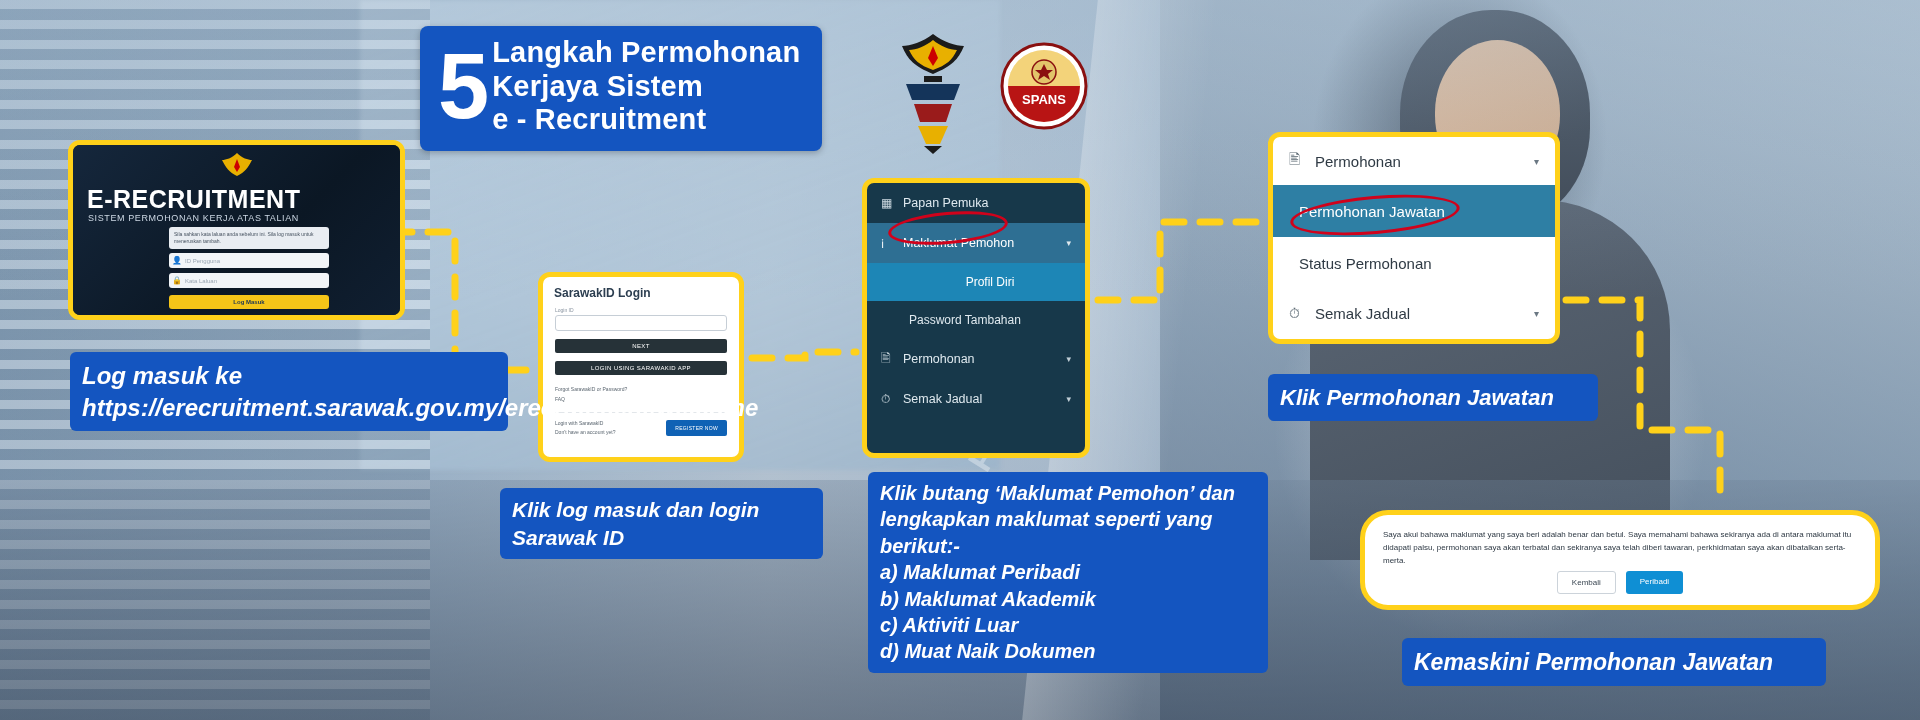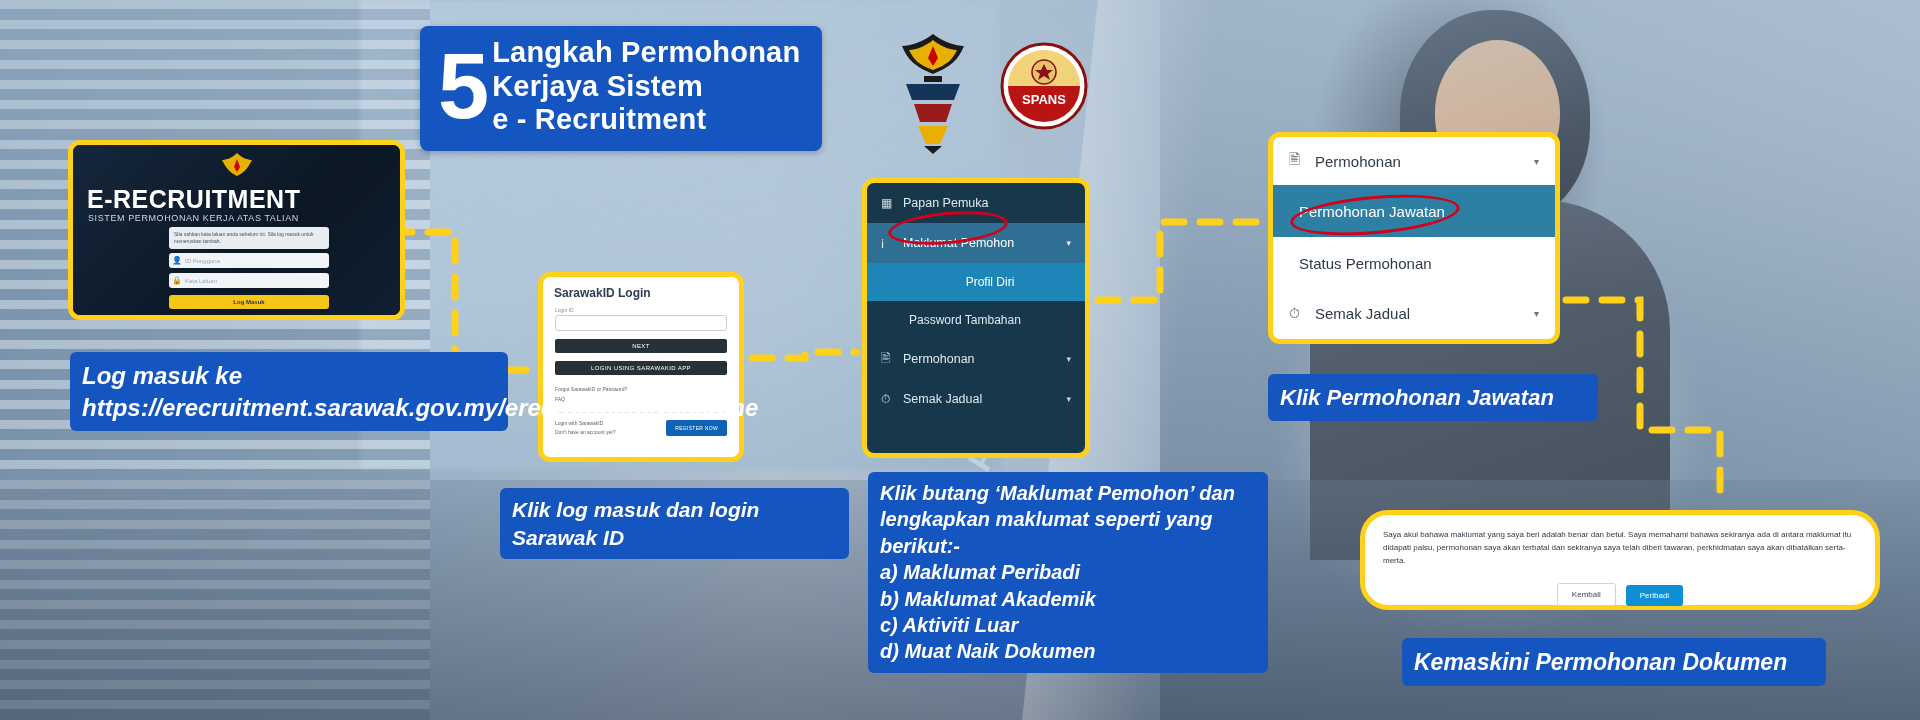--- a/index.html
+++ b/index.html
@@ -133,28 +133,28 @@
   .l-sub.on { background:#2e7fa4; color:#fff; padding-left:26px; }
 
   
   .ellipse { position:absolute; border:3px solid #d0021b; border-radius:50%; z-index:8; }
   .e1 { left:888px; top:212px; width:120px; height:32px; transform:rotate(-5deg); }
   .e2 { left:1290px; top:196px; width:170px; height:38px; transform:rotate(-5deg); }
 
   
   .s5 { left:1360px; top:510px; width:520px; height:100px; background:#ffffff;border-radius:28px; }
   .s5-txt { font-size:8px; color:#2d3843; line-height:1.6; padding:14px 18px 0 18px; }
-  .s5-btns { display:flex; justify-content:center; gap:10px; margin-top:16px;align-items:flex-end; }
+  .s5-btns { display:flex; justify-content:center; gap:10px; margin-top:4px; }
   .s5-b1 { border:1px solid #ccd3da; color:#3a4652; font-size:8px; padding:6px 14px; border-radius:3px; background:#fff; }
   .s5-b2 { background:#0f8fd4; color:#fff; font-size:8px; padding:6px 14px; border-radius:3px; }
 
   
   .note { position:absolute; background:#1455c0; color:#fff; font-weight:bold; font-style:italic; border-radius:6px; z-index:9; line-height:1.32; }
   .n1 { left:70px; top:352px; width:438px; font-size:24px; padding:8px 12px; }
-  .n2 { left:500px; top:488px; width:349px; font-size:21px; padding:8px 12px; }
+  .n2 { left:500px; top:488px; width:323px; font-size:21px; padding:8px 12px; }
   .n3 { left:868px; top:472px; width:400px; font-size:20px; padding:8px 12px; }
   .n4 { left:1268px; top:374px; width:330px; font-size:22px; padding:9px 12px; }
   .n5 { left:1402px; top:638px; width:424px; font-size:23px; padding:9px 12px; }
 
   
   .dash { position:absolute; z-index:4; }
   .dash svg { display:block; }
 
   
   svg { overflow:visible; }
@@ -324,13 +324,13 @@
 </div>
 
 <div class="note n1">Log masuk ke https://erecruitment.sarawak.gov.my/erecruitment/welcome</div>
 <div class="note n2">Klik log masuk dan login Sarawak ID</div>
 <div class="note n3" style="white-space:pre-line;">Klik butang ‘Maklumat Pemohon’ dan lengkapkan maklumat seperti yang berikut:-
 a) Maklumat Peribadi
 b) Maklumat Akademik
 c) Aktiviti Luar
 d) Muat Naik Dokumen</div>
 <div class="note n4">Klik Permohonan Jawatan</div>
-<div class="note n5">Kemaskini Permohonan Dokumen</div>
+<div class="note n5">Kemaskini Permohonan Jawatan</div>
 
 </body></html>

